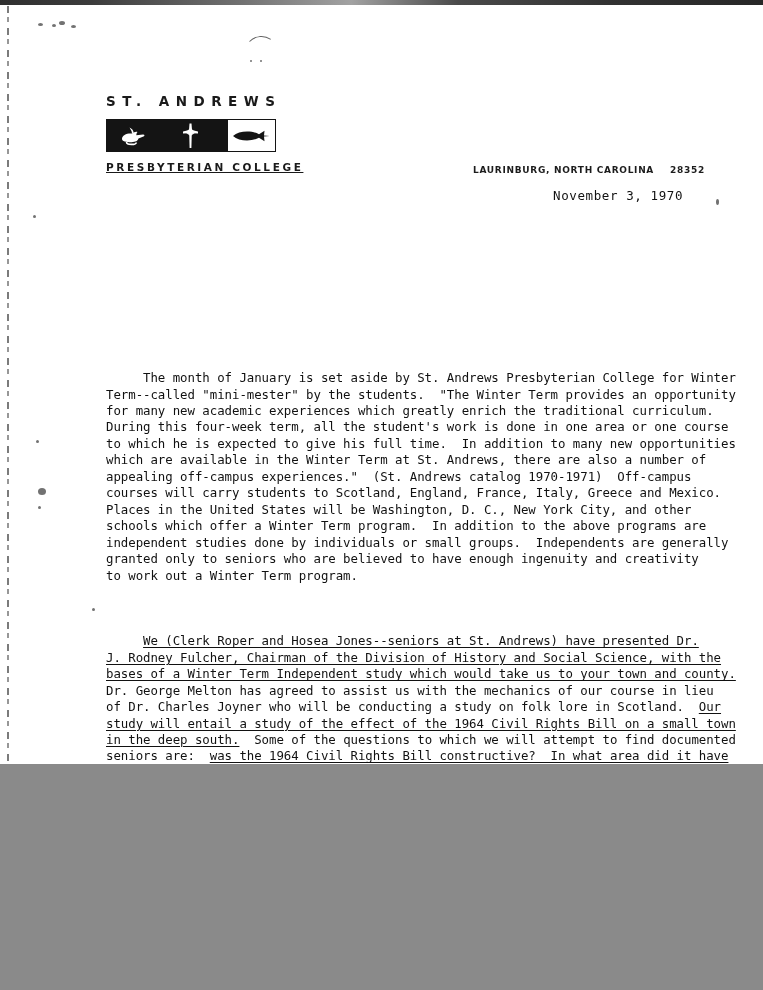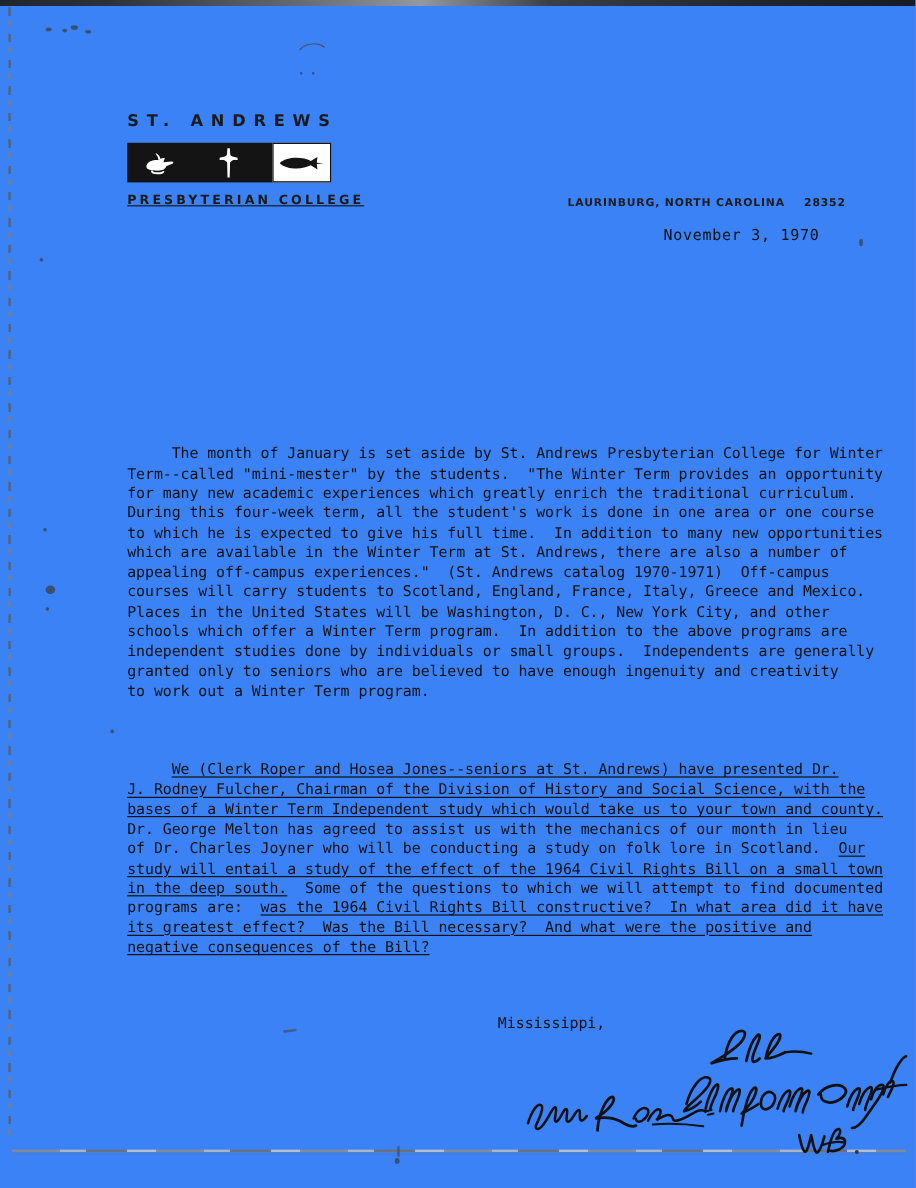--- a/index.html
+++ b/index.html
@@ -4,23 +4,23 @@
 <title>Scanned Letter</title>
 <style>
   html, body {
     margin: 0;
     padding: 0;
     background: #8a8a8a;
   }
   .page {
     position: relative;
     width: 763px;
-    height: 990px;
+    height: 764px;
     margin: 0 auto;
-    background: #3b82f6;
+    background: #ffffff;
     overflow: hidden;
     font-family: "DejaVu Sans Mono", "Liberation Mono", monospace;
     color: #111111;
   }
 
   
   .edge-top {
     position: absolute;
     left: 0; top: 0;
     width: 763px; height: 5px;
@@ -250,25 +250,25 @@
 <span>courses will carry students to Scotland, England, France, Italy, Greece and Mexico.</span>
 <span>Places in the United States will be Washington, D. C., New York City, and other</span>
 <span>schools which offer a Winter Term program.  In addition to the above programs are</span>
 <span>independent studies done by individuals or small groups.  Independents are generally</span>
 <span>granted only to seniors who are believed to have enough ingenuity and creativity</span>
 <span>to work out a Winter Term program.</span></div>
 
     <div class="blk"><span>     </span><span class="u">We (Clerk Roper and Hosea Jones--seniors at St. Andrews) have presented Dr.</span>
 <span class="u">J. Rodney Fulcher, Chairman of the Division of History and Social Science, with the</span>
 <span class="u">bases of a Winter Term Independent study which would take us to your town and county.</span>
-<span>Dr. George Melton has agreed to assist us with the mechanics of our month in lieu</span>
+<span>Dr. George Melton has agreed to assist us with the mechanics of our course in lieu</span>
 <span>of Dr. Charles Joyner who will be conducting a study on folk lore in Scotland.  </span><span class="u">Our</span>
 <span class="u">study will entail a study of the effect of the 1964 Civil Rights Bill on a small town</span>
 <span class="u">in the deep south.</span><span>  Some of the questions to which we will attempt to find documented</span>
-<span>programs are:  </span><span class="u">was the 1964 Civil Rights Bill constructive?  In what area did it have</span>
+<span>seniors are:  </span><span class="u">was the 1964 Civil Rights Bill constructive?  In what area did it have</span>
 <span class="u">its greatest effect?  Was the Bill necessary?  And what were the positive and</span>
 <span class="u">negative consequences of the Bill?</span></div>
 
     
 
     
 
   </div>
 
   <div class="closing">

